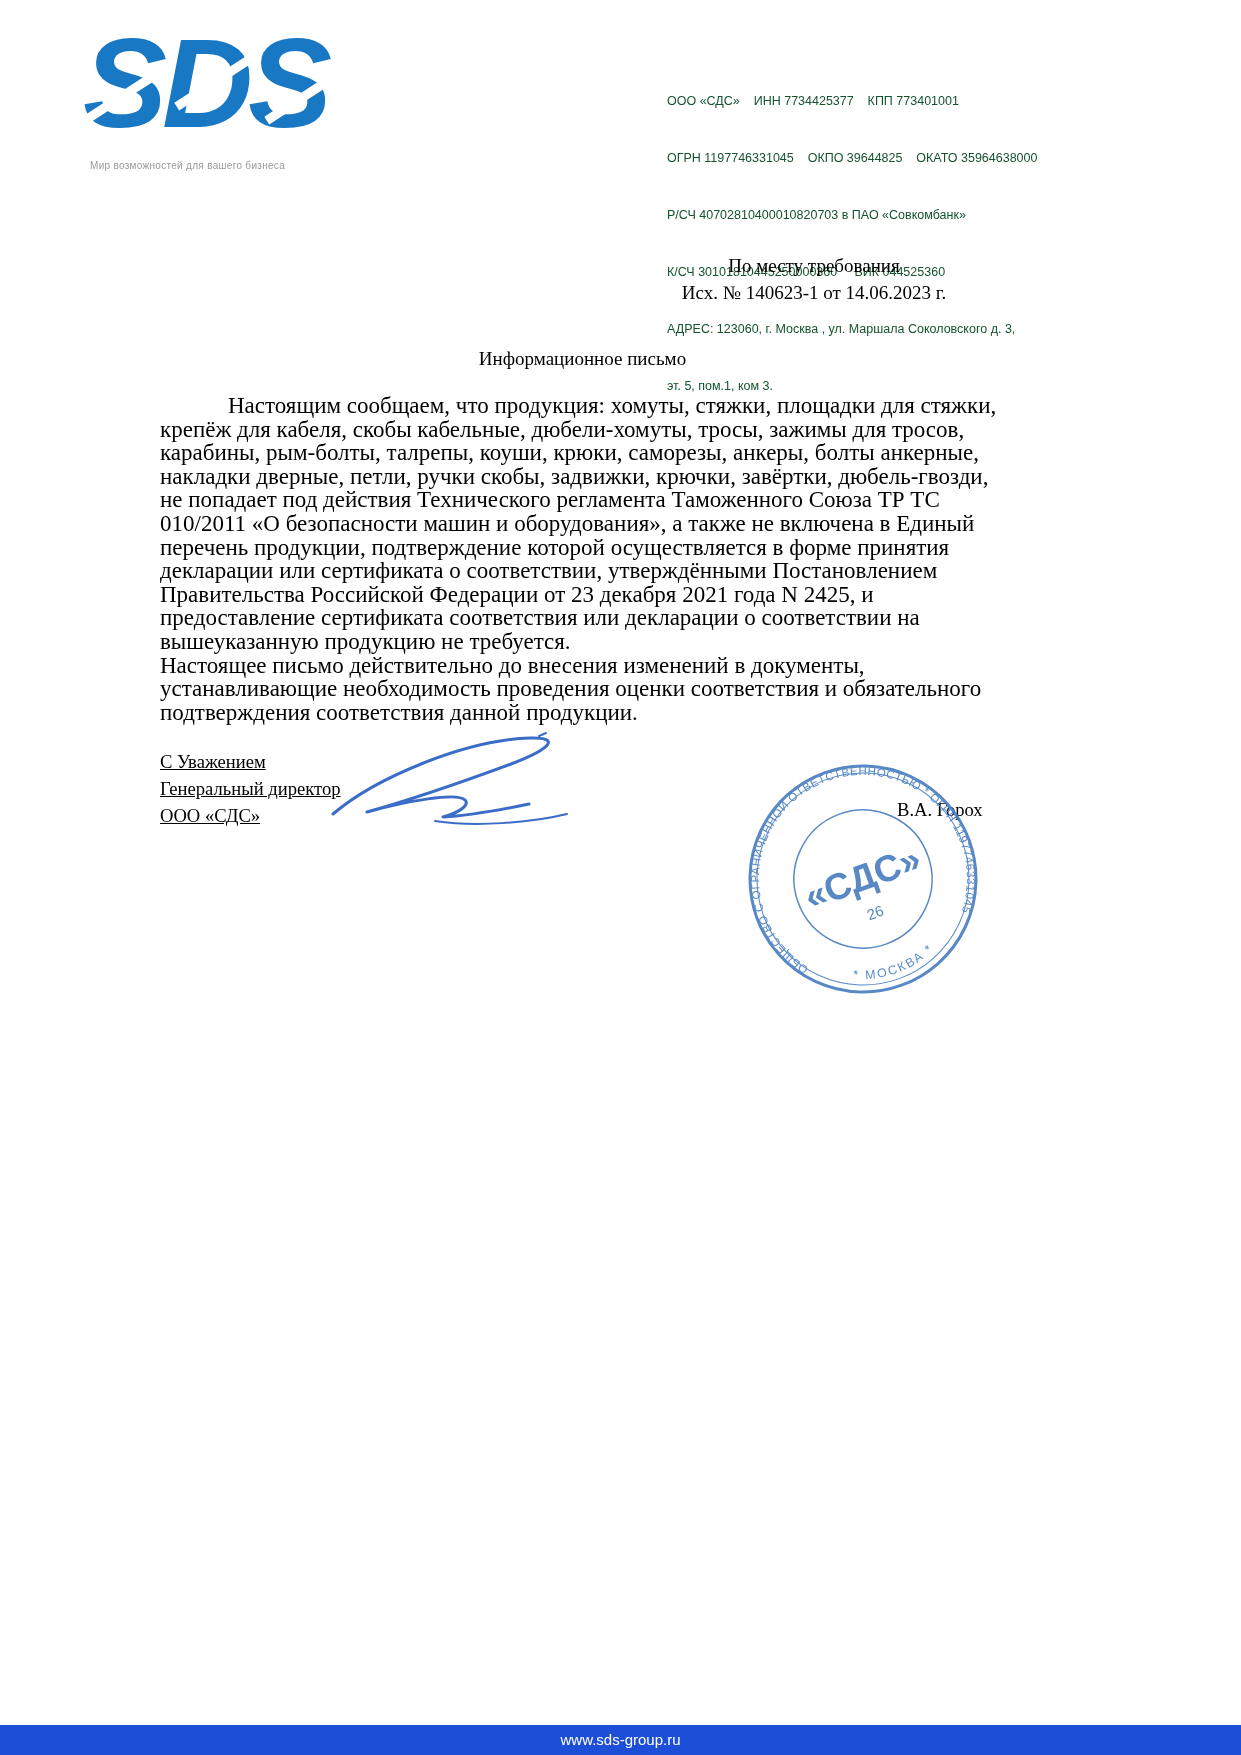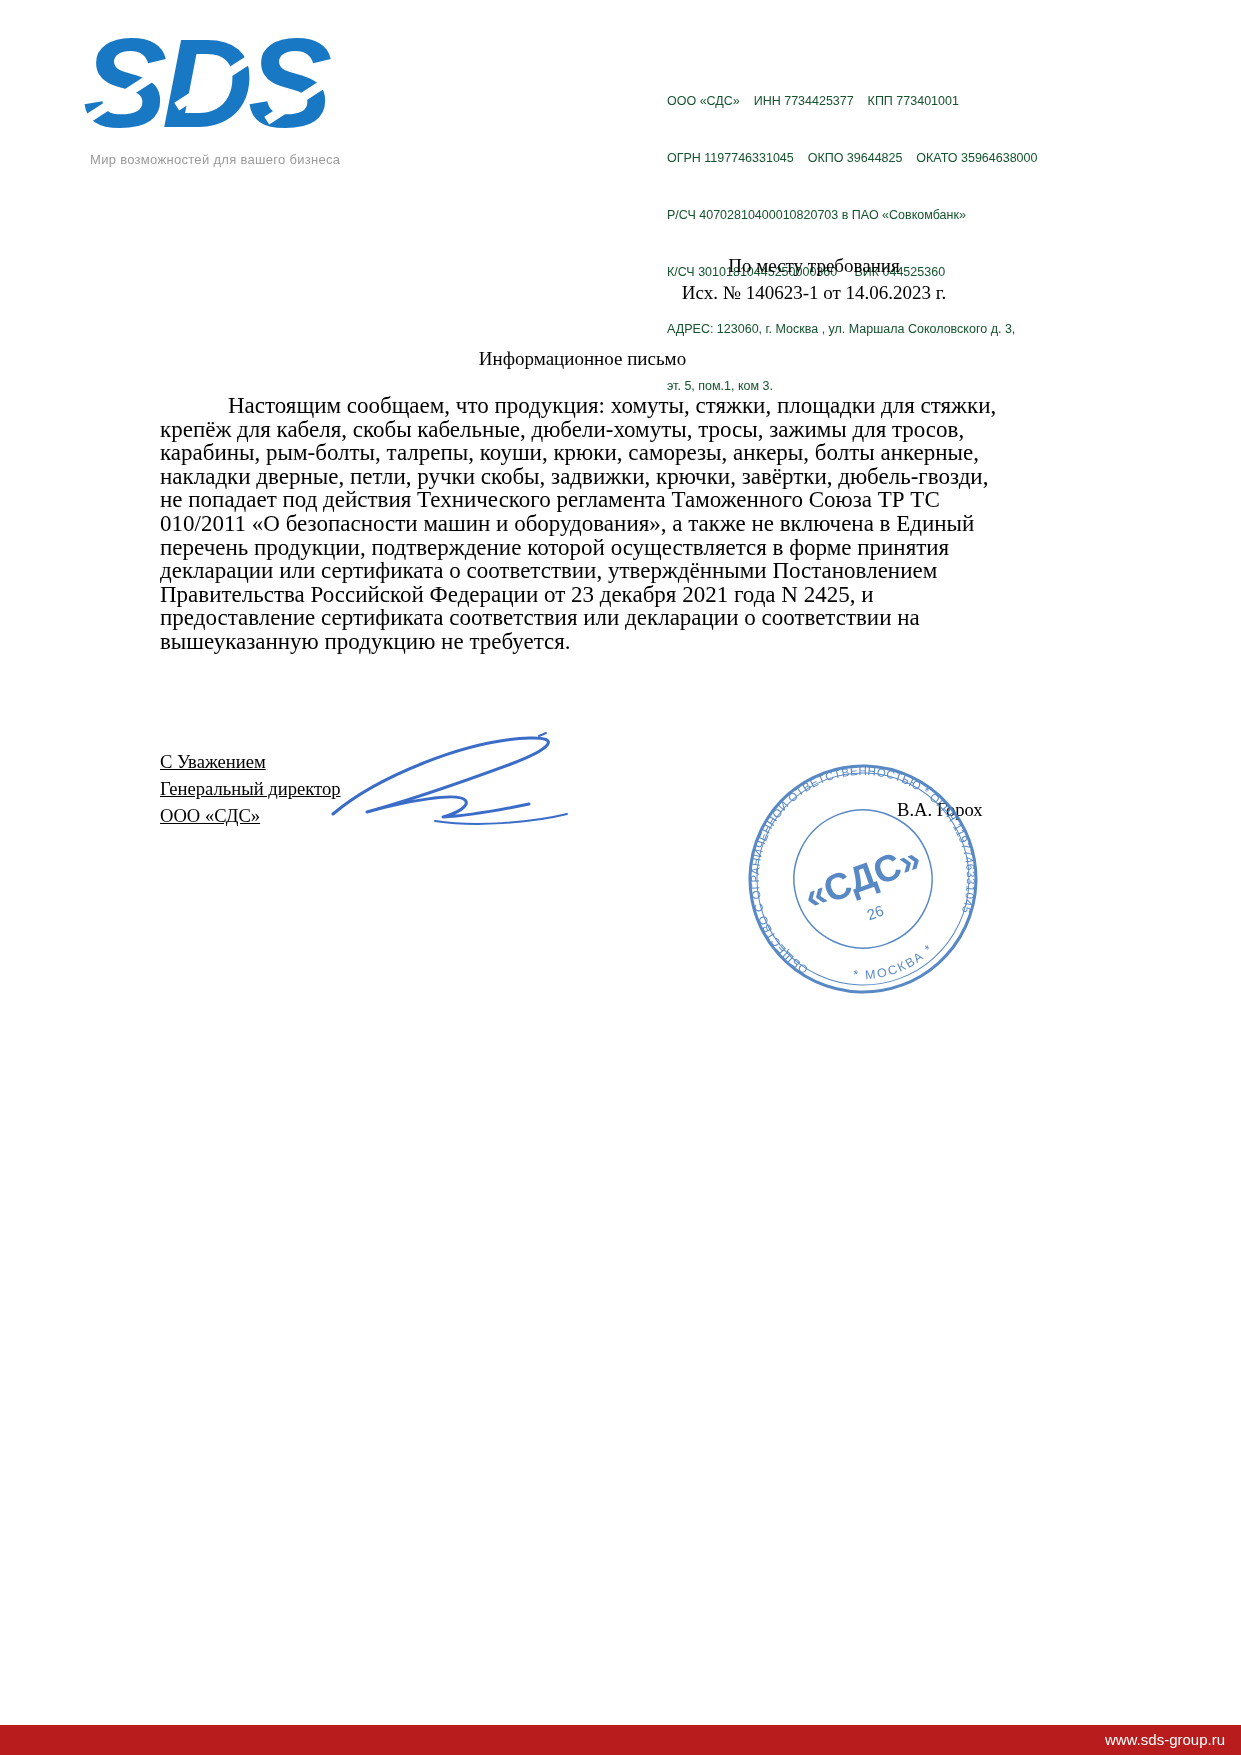--- a/index.html
+++ b/index.html
@@ -15,23 +15,23 @@
     font-weight:bold; font-style:italic;
     font-size:126px; line-height:1.05; letter-spacing:-5px;
     color:#1878c4;
   }
   .logo-cut { position:absolute; background:#ffffff; height:9px; width:96px; transform:rotate(-33deg); }
   .cut-1 { left:-6px;  top:72px; }
   .cut-2 { left:86px;  top:58px; }
   .cut-3 { left:176px; top:72px; }
 
   .tagline {
-    position:absolute; left:90px; top:152px;
+    position:absolute; left:90px; top:160px;
     font-family:"Liberation Sans", sans-serif;
-    font-size:13px; letter-spacing:.3px; color:#9a9a9a;
+    font-size:10px; letter-spacing:.3px; color:#9a9a9a;
   }
 
   .company-info {
     position:absolute; left:667px; top:54px;
     font-family:"Liberation Sans", sans-serif;
     font-size:12.5px; line-height:19px;
     color:#14532d; white-space:pre;
   }
 
   
@@ -58,23 +58,23 @@
 
   .stamp {
     position:absolute; left:742px; top:758px; width:242px; height:242px;
     transform:rotate(-20deg); opacity:.92;
   }
   .stamp svg text { font-family:"Liberation Sans", sans-serif; }
 
   
   .footer {
     position:absolute; left:0; bottom:0; width:100%; height:30px;
-    background:#b91c1c;
+    background:#1d4ed8;
     font-family:"Liberation Sans", sans-serif; font-size:15px; line-height:30px;
-    text-align:right; padding-right:16px;
+    text-align:center; padding-right:0;
   }
   .footer a { color:#ffffff; text-decoration:none; }
 </style>
 </head>
 <body>
 
 <div class="page">
 
   <div class="logo-wrap">
     <div class="logo-text">SDS</div>
@@ -95,20 +95,21 @@
 
   <div class="ref-block">
     <div>По месту требования</div>
     <div>Исх. № 140623-1 от 14.06.2023 г.</div>
   </div>
 
   <div class="letter-title">Информационное письмо</div>
 
   <div class="body-text">
     <p class="p1">Настоящим сообщаем, что продукция: хомуты, стяжки, площадки для стяжки, крепёж для кабеля, скобы кабельные, дюбели-хомуты, тросы, зажимы для тросов, карабины, рым-болты, талрепы, коуши, крюки, саморезы, анкеры, болты анкерные, накладки дверные, петли, ручки скобы, задвижки, крючки, завёртки, дюбель-гвозди, не попадает под действия Технического регламента Таможенного Союза ТР ТС 010/2011 «О безопасности машин и оборудования», а также не включена в Единый перечень продукции, подтверждение которой осуществляется в форме принятия декларации или сертификата о соответствии, утверждёнными Постановлением Правительства Российской Федерации от 23 декабря 2021 года N 2425, и предоставление сертификата соответствия или декларации о соответствии на вышеуказанную продукцию не требуется.</p>
+    <p class="p2">Настоящее письмо действительно до внесения изменений в документы, устанавливающие необходимость проведения оценки соответствия и обязательного подтверждения соответствия данной продукции.</p>
   </div>
 
   <div class="sig-block">
     <div>С Уважением</div>
     <div>Генеральный директор</div>
     <div>ООО «СДС»</div>
   </div>
 
   <svg class="signature-svg" width="270" height="115" viewBox="0 0 270 115">
     <g fill="none" stroke="#3a6cc8" stroke-linecap="round" stroke-linejoin="round">

